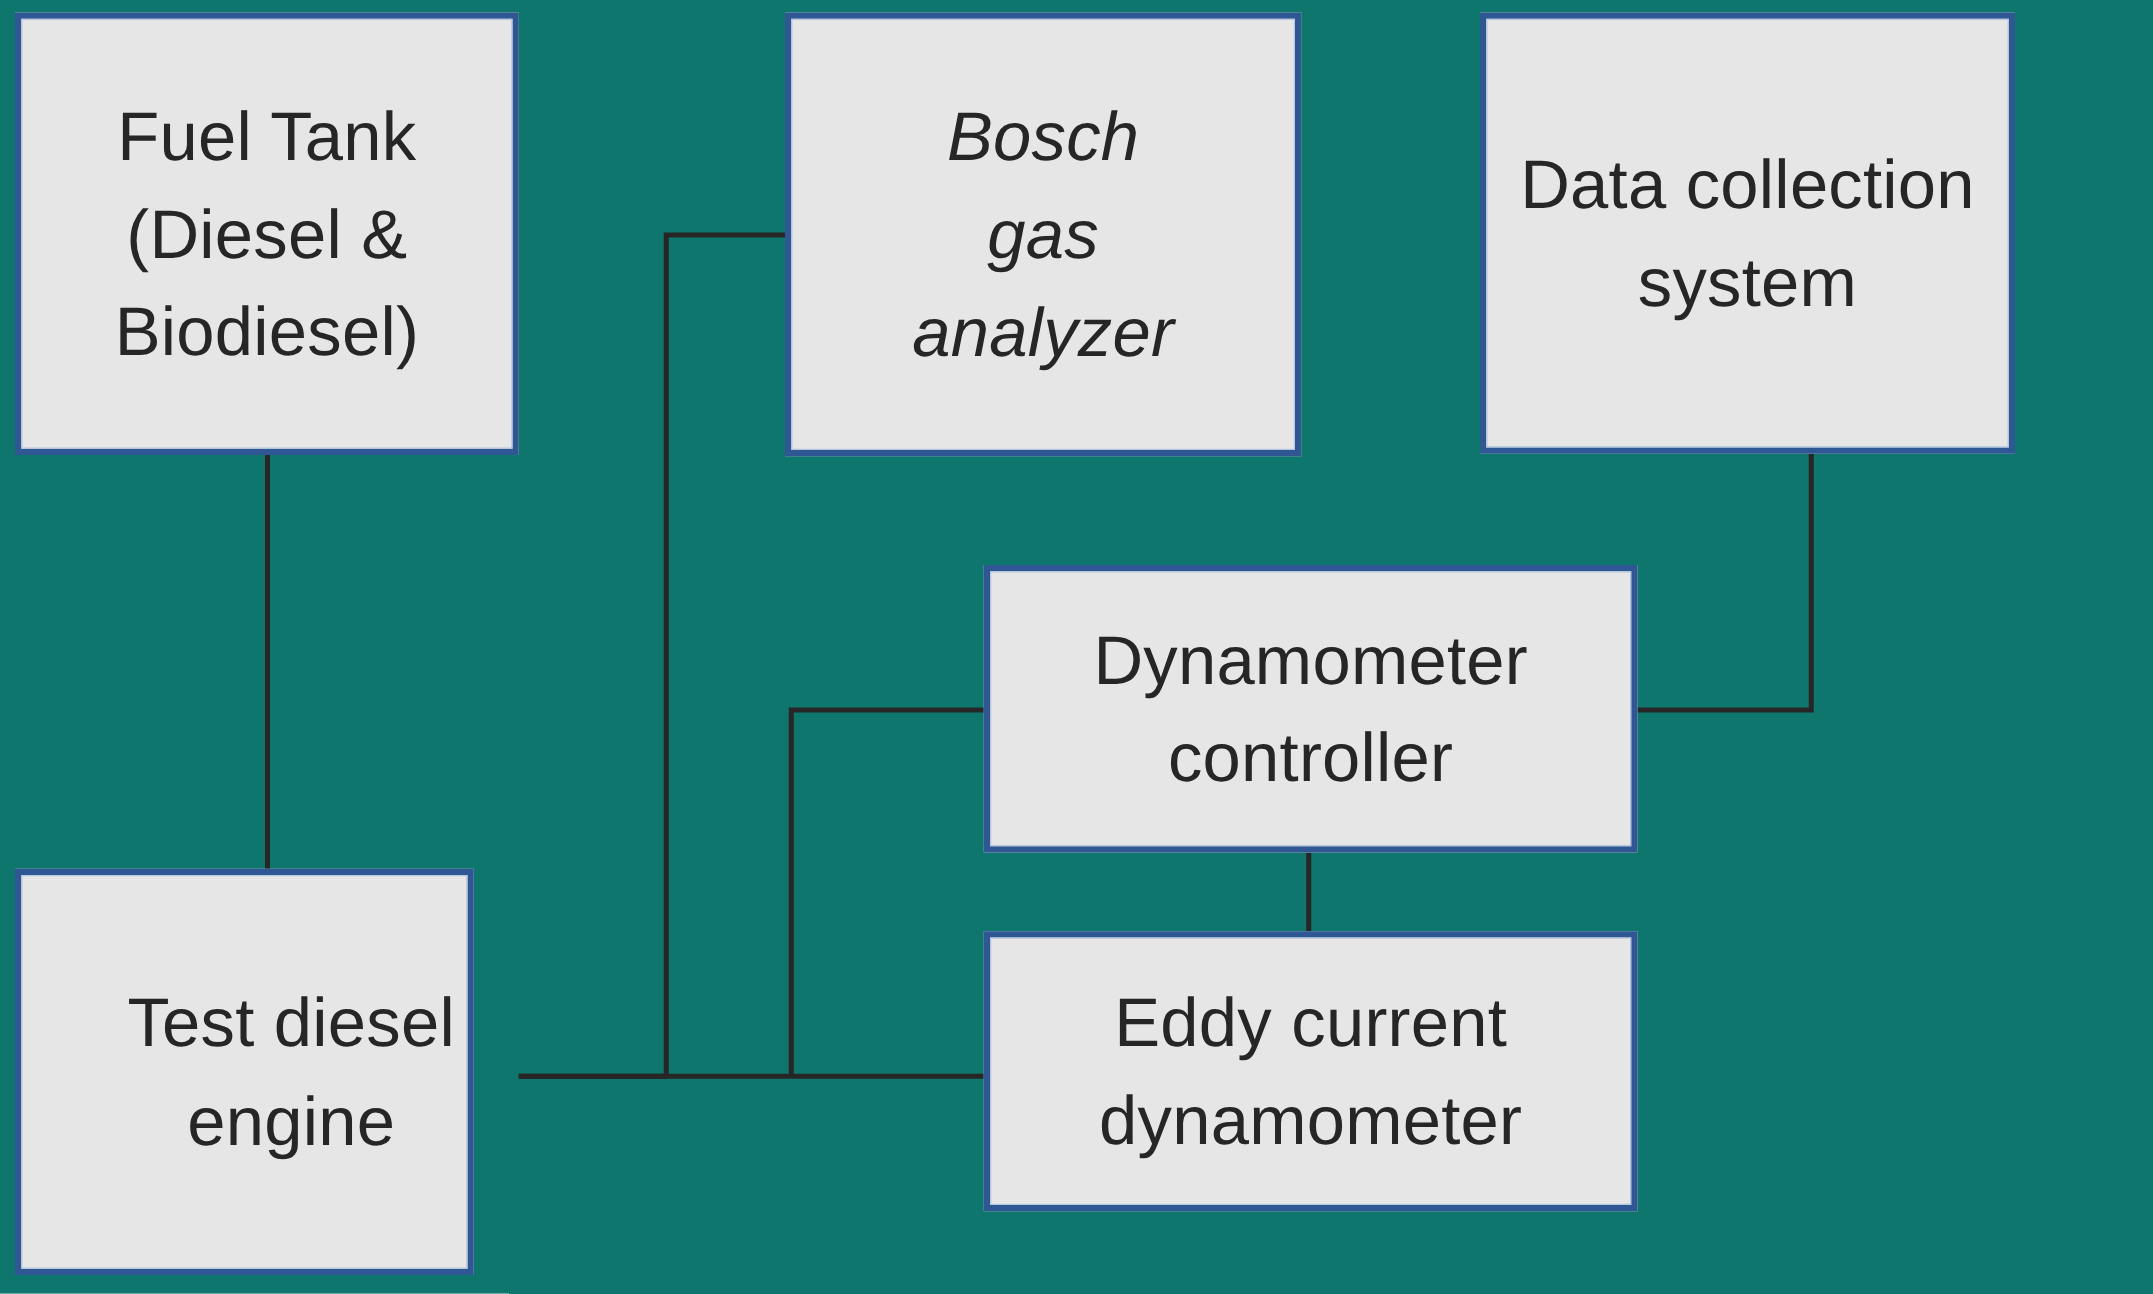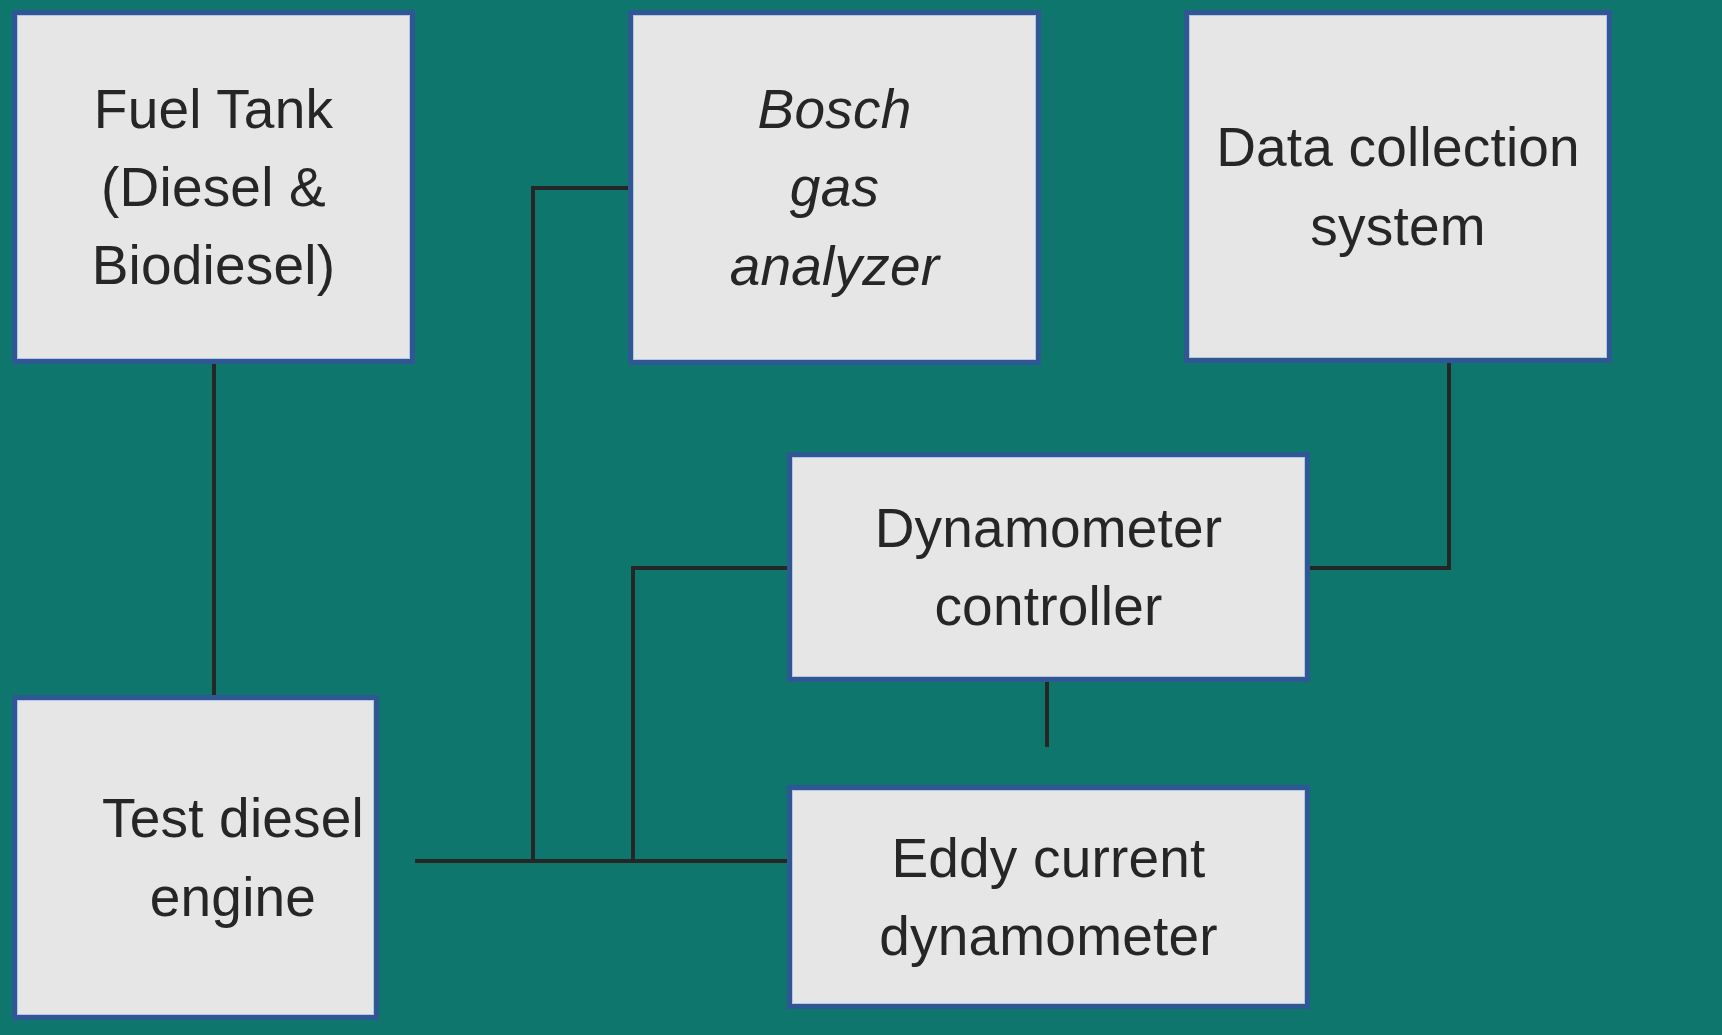--- a/index.html
+++ b/index.html
@@ -45,21 +45,21 @@
   .node-label {
     display: block;
     white-space: pre-line;
     padding: 0 10px;
   }
   
   #node-fuel-tank       { left: 12px;   top: 10px;  width: 403px; height: 354px; font-size: 55px; }
   #node-gas-analyzer    { left: 628px;  top: 10px;  width: 413px; height: 355px; font-size: 55px; font-style: italic; }
   #node-data-collection { left: 1184px; top: 10px;  width: 428px; height: 353px; font-size: 55px; }
   #node-dyno-controller { left: 787px;  top: 452px; width: 523px; height: 230px; font-size: 55px; }
-  #node-eddy-dyno       { left: 787px;  top: 785px; width: 523px; height: 224px; font-size: 55px; }
+  #node-eddy-dyno       { left: 787px;  top: 745px; width: 523px; height: 224px; font-size: 55px; }
   #node-test-engine     { left: 12px;   top: 695px; width: 367px; height: 325px; font-size: 55px; justify-content: flex-end; }
 </style>
 </head>
 <body>
 
 <div id="diagram-canvas">
 
   <svg id="connectors" viewBox="0 0 1722 1035" width="1722" height="1035" xmlns="http://www.w3.org/2000/svg">
     <polyline fill="none" stroke="#262626" stroke-width="4" points="214,364 214,697"></polyline>
     <polyline fill="none" stroke="#262626" stroke-width="4" points="415,861 533,861 533,188 630,188"></polyline>

